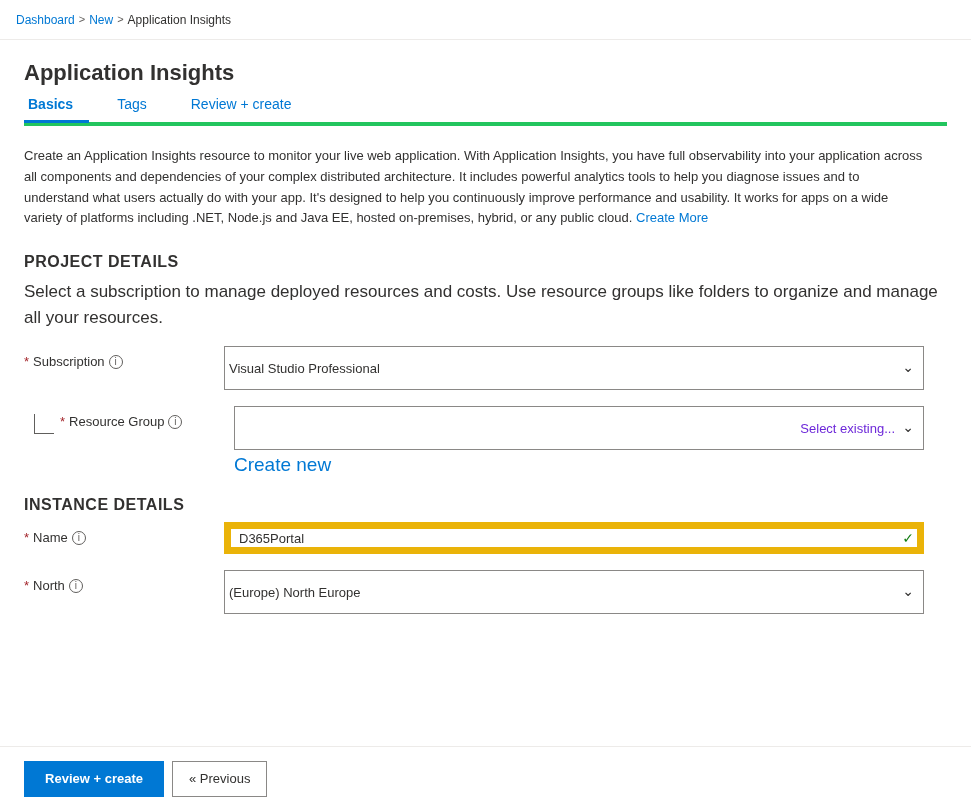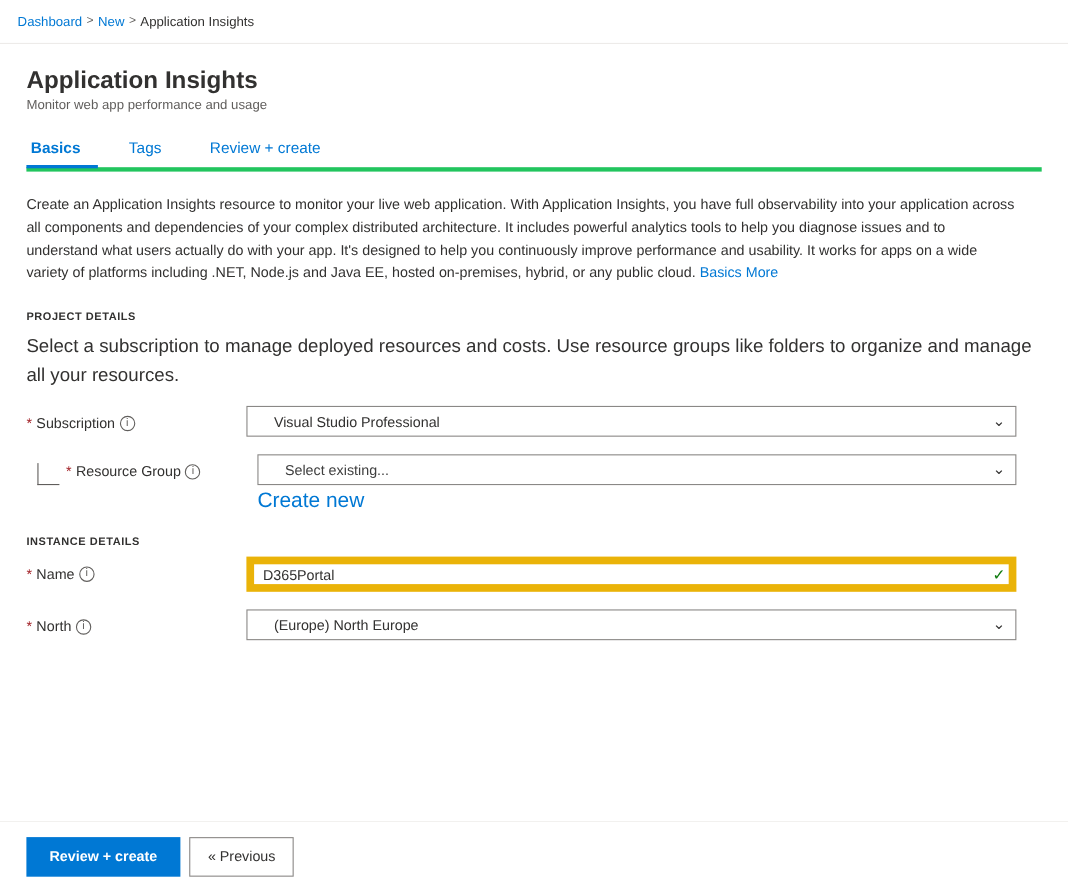--- a/index.html
+++ b/index.html
@@ -89,21 +89,21 @@
       margin-bottom: 24px;
       max-width: 900px;
     }
     .description a {
       color: #0078d4;
       text-decoration: none;
     }
 
     
     .section-header {
-      font-size: 10px;
+      font-size: 16px;
       font-weight: 700;
       color: #323130;
       letter-spacing: 0.5px;
       margin-bottom: 8px;
       text-transform: uppercase;
     }
 
     .section-desc {
       font-size: 17px;
       color: #323130;
@@ -141,22 +141,22 @@
       border: 1px solid #605e5c;
       color: #605e5c;
       font-size: 10px;
       cursor: help;
     }
     .form-control-wrapper {
       flex: 1;
     }
     .form-select {
       width: 100%;
-      height: 28px;
-      padding: 0 28px 0 24px;
+      height: 44px;
+      padding: 0 28px 0 4px;
       border: 1px solid #8a8886;
       background: #fff;
       font-size: 13px;
       color: #323130;
       appearance: none;
       -webkit-appearance: none;
       cursor: pointer;
       position: relative;
     }
     .select-wrapper {
@@ -267,50 +267,50 @@
       background: #fff;
       color: #0078d4;
       border: 1px solid #0078d4;
       padding: 8px 16px;
       font-size: 13px;
       cursor: pointer;
       height: 36px;
     }
 
     .placeholder-text {
-      color: #404040;
+      color: #6d28d9;
+      text-align: right;
     }
   </style>
 </head>
 <body>
 
 <div class="top-bar">
   <nav class="breadcrumb">
     <a href="#">Dashboard</a>
     <span class="breadcrumb-sep">&gt;</span>
     <a href="#">New</a>
     <span class="breadcrumb-sep">&gt;</span>
     <span class="breadcrumb-current">Application Insights</span>
   </nav>
 </div>
 
 <div class="main-container">
 
   <h1 class="page-title">Application Insights</h1>
-  <p class="page-subtitle">Monitor web app performance and usage</p>
 
   <div class="tabs">
     <div class="tab active">Basics</div>
     <div class="tab tab-blue">Tags</div>
     <div class="tab tab-blue">Review + create</div>
   </div>
 
   <p class="description">
     <span>Create an Application Insights resource to monitor your live web application. With Application Insights, you have full observability into your application across all components and dependencies of your complex distributed architecture. It includes powerful analytics tools to help you diagnose issues and to understand what users actually do with your app. It's designed to help you continuously improve performance and usability. It works for apps on a wide variety of platforms including .NET, Node.js and Java EE, hosted on-premises, hybrid, or any public cloud.</span>
-    <a href="#"> <span>Basics More</span></a>
+    <a href="#"> <span>Create More</span></a>
   </p>
 
   <div>
     <div class="section-header">PROJECT DETAILS</div>
     <p class="section-desc">Select a subscription to manage deployed resources and costs. Use resource groups like folders to organize and manage all your resources.</p>
 
     <div class="form-row">
       <div class="form-label">
         <span class="required-star">*</span>
         <span>Subscription</span>

